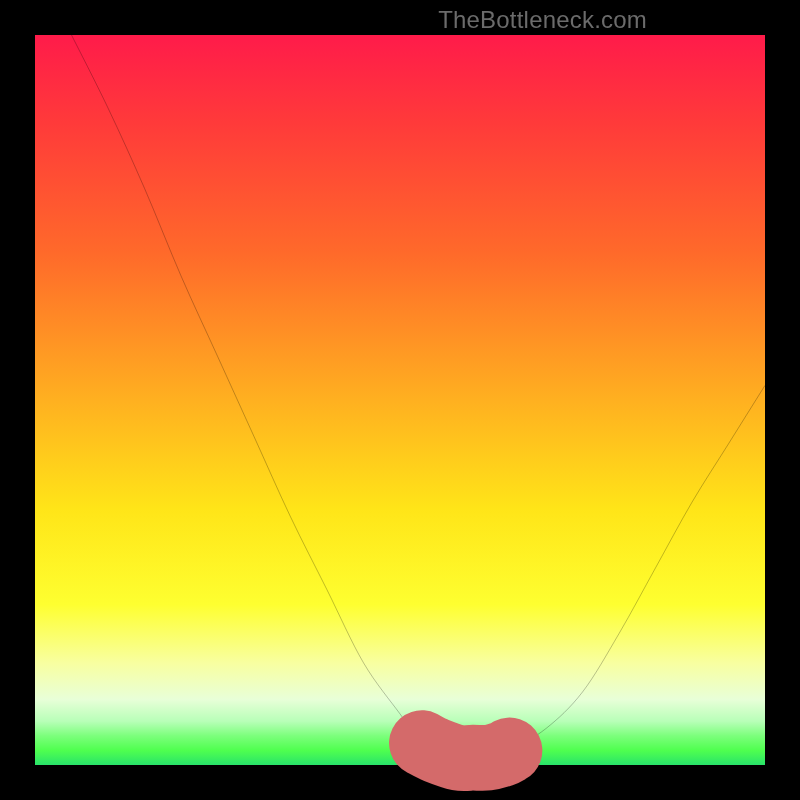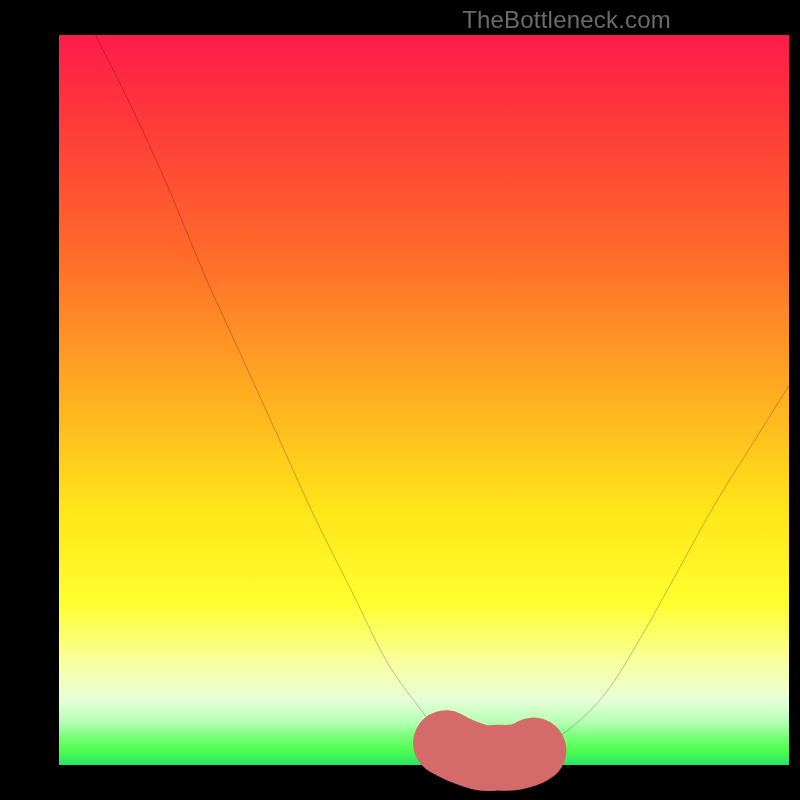--- a/index.html
+++ b/index.html
@@ -9,21 +9,20 @@
     height: 800px;
     background: #000;
     font-family: Arial, Helvetica, sans-serif;
     overflow: hidden;
   }
   .frame {
     position: relative;
     width: 657px;
     height: 800px;
     box-sizing: border-box;
-    margin-left: 24px;
   }
   .plot-area {
     position: absolute;
     left: 35px;
     top: 35px;
     width: 730px;
     height: 730px;
     background: linear-gradient(
       to bottom,
       #ff1b4a 0%,

